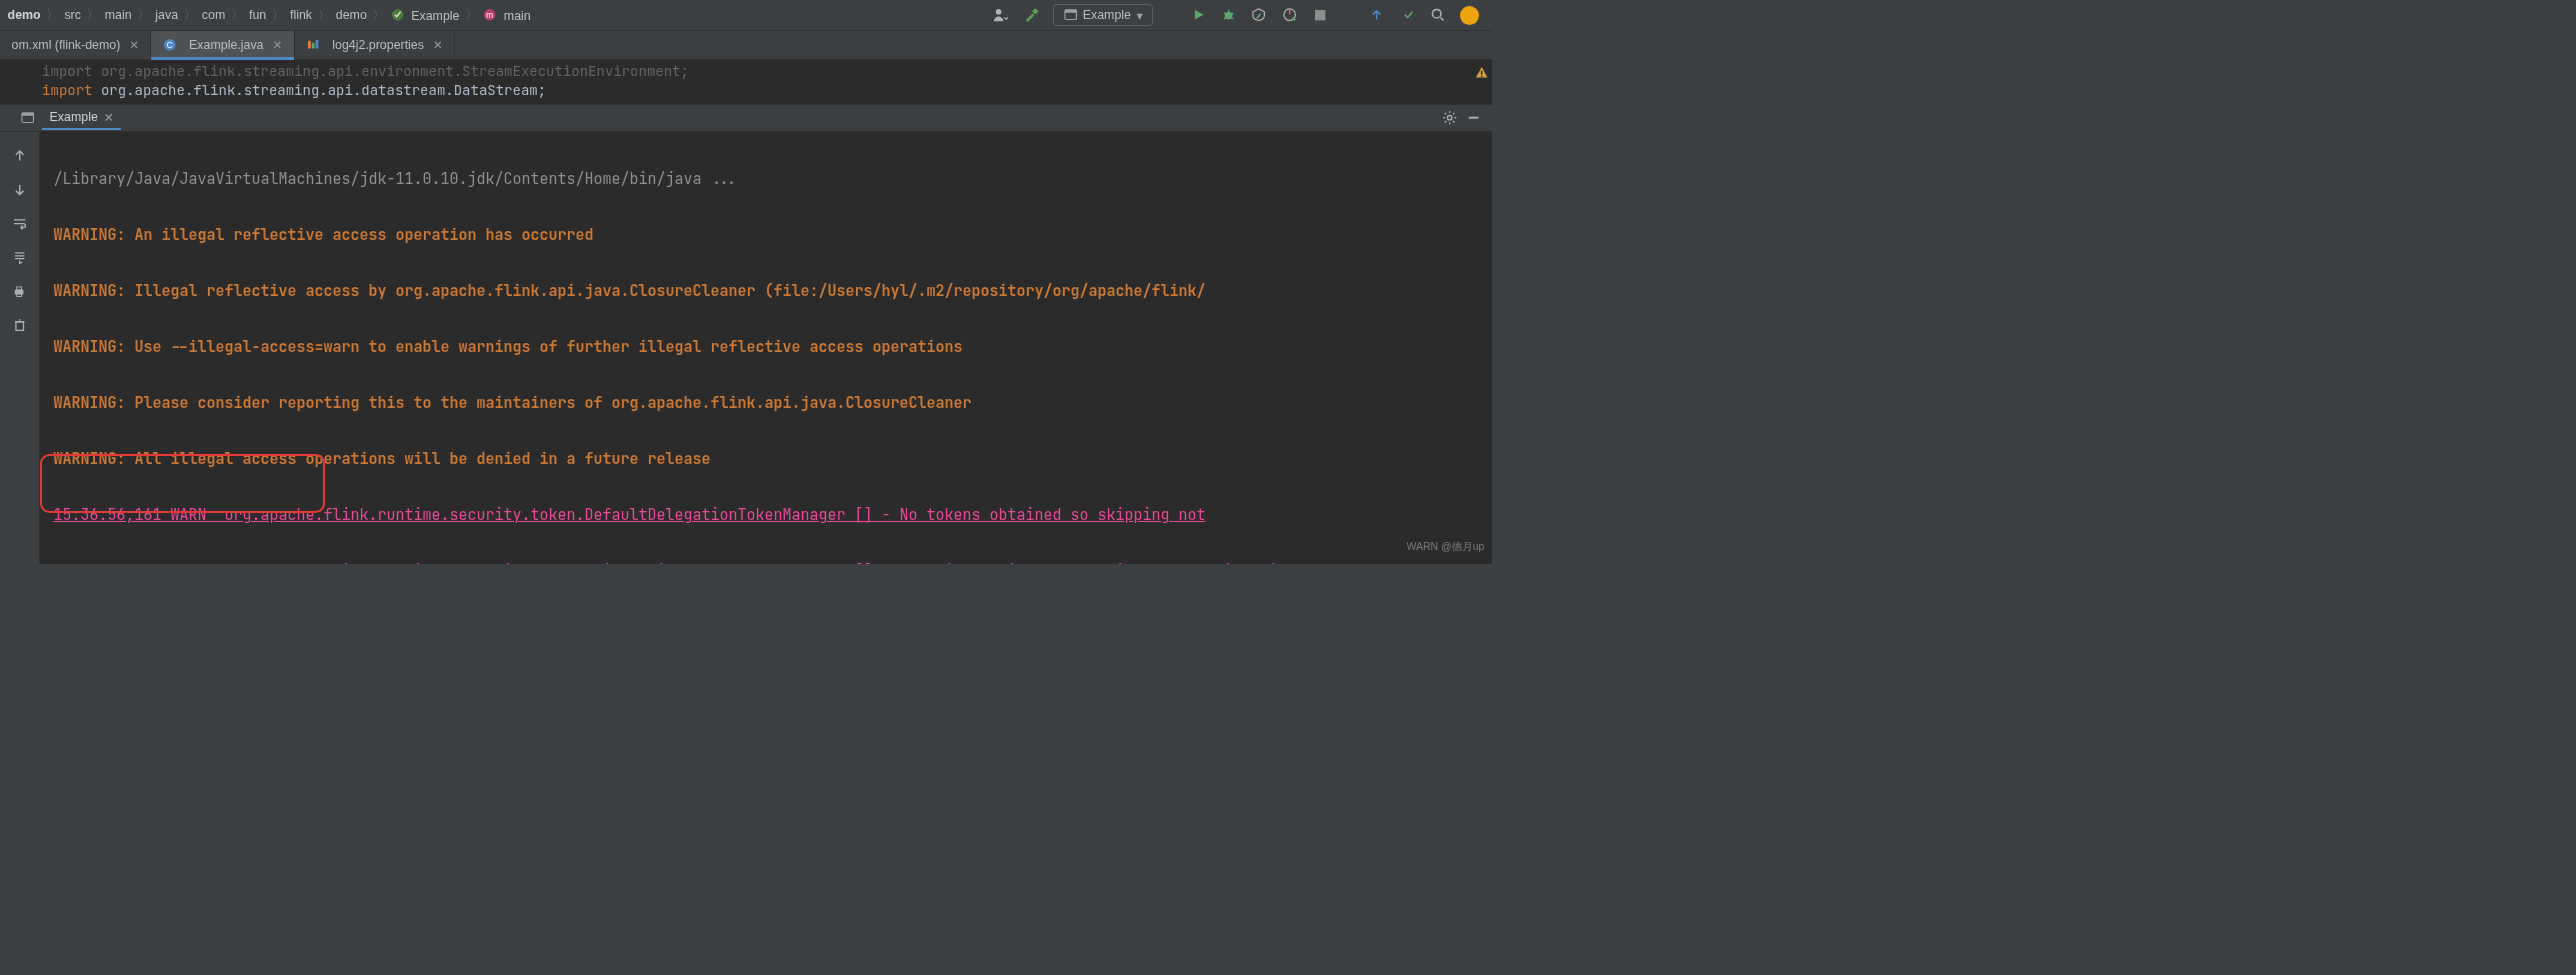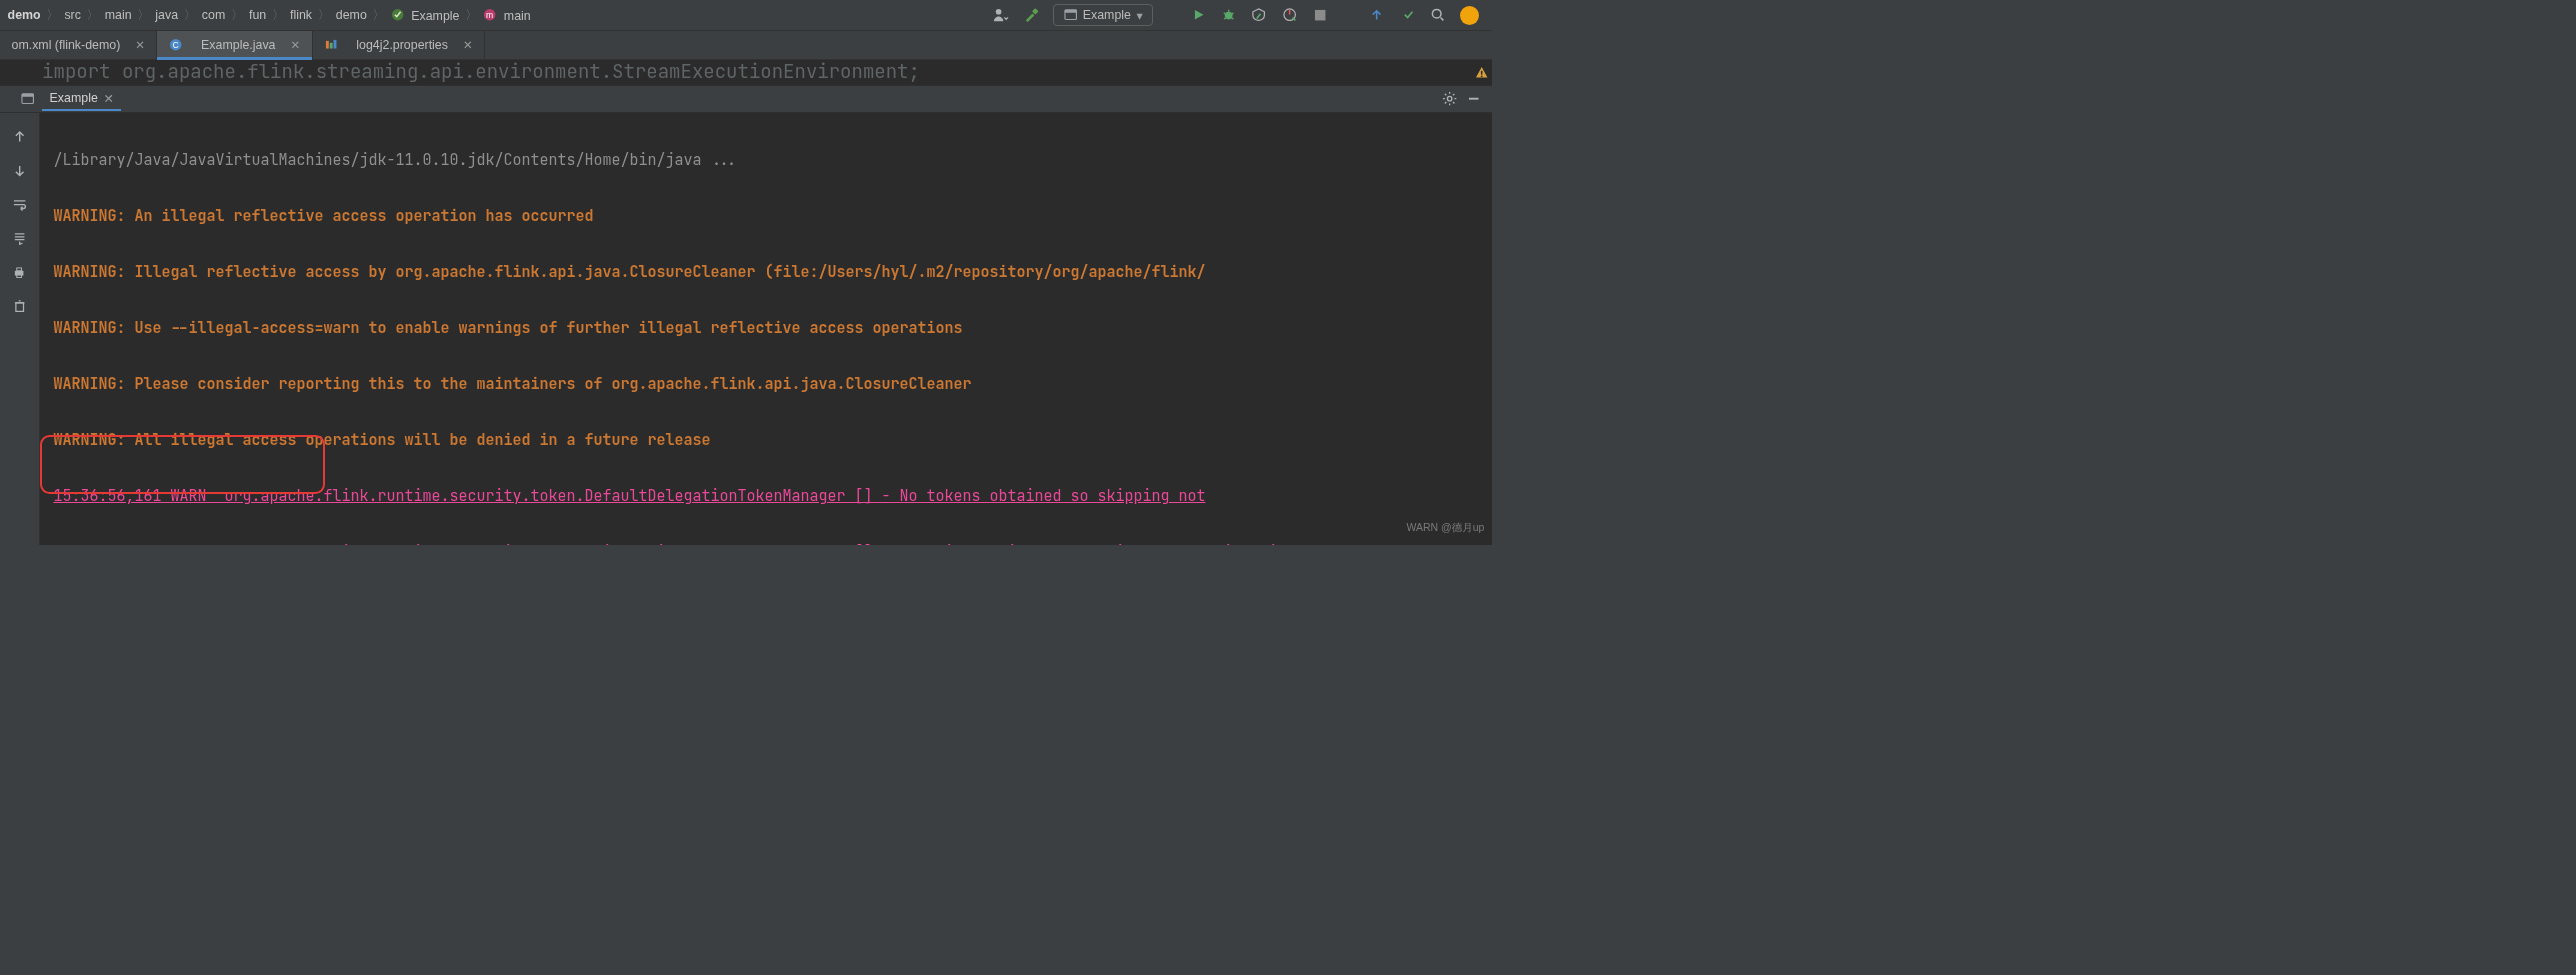--- a/index.html
+++ b/index.html
@@ -41,34 +41,34 @@
   }
   .runcfg .chev { color: #9aa0a6; }
   .avatar { width: 19px; height: 19px; border-radius: 50%; background: #f0a30a; }
 
   
   .tabs {
     height: 29px; background: #3c3f41; display: flex; align-items: stretch;
     border-bottom: 1px solid #323232; padding-left: 0;
   }
   .tab {
-    display: flex; align-items: center; gap: 15px; padding: 0 11.5px;
+    display: flex; align-items: center; gap: 9px; padding: 0 11.5px;
     color: #bbbbbb; border-right: 1px solid #323232; cursor: pointer;
     position: relative;
   }
   .tab.active { background: #4e5254; }
   .tab.active::after {
     content: ""; position: absolute; left: 0; right: 0; bottom: -1px; height: 2.9px; background: #4a88c7;
   }
   .tab .close { color: #9a9a9a; font-size: 11.5px; }
 
   
   .editor {
     background: #2b2b2b; padding: 1.9px 0 3.8px 32.5px; position: relative;
-    font-size: 19px; line-height: 19px;
+    font-size: 14px; line-height: 19px;
   }
   .kw { color: #cc7832; }
   .pkg { color: #a9b7c6; }
   .dim { color: #5f6467; }
   .editor-warn { position: absolute; right: 3.8px; top: 5.7px; color: #d6a13c; }
 
   
   .runwin {
     display: flex; flex-direction: column;
     border-top: 1px solid #2d2f30;
@@ -253,20 +253,23 @@
           <rect x="10" y="2" width="3" height="9" fill="#4a88c7"></rect>
         </svg>
     </span>
     <span>log4j2.properties</span>
     <span class="close">✕</span>
   </div>
 </div>
 
 <div class="editor mono">
   <div class="dim" style="margin-left:9.6px">import org.apache.flink.streaming.api.environment.StreamExecutionEnvironment;</div>
+  <div style="margin-left:9.6px">
+    <span class="kw">import</span><span class="pkg"> org.apache.flink.streaming.api.datastream.DataStream;</span>
+  </div>
   <span class="editor-warn">
     <svg width="13.4" height="13.4" viewBox="0 0 14 14">
         <path d="M7 1 L13 12 H1 Z" fill="#d6a13c"></path>
         <rect x="6.2" y="5" width="1.6" height="4" fill="#2b2b2b"></rect>
         <rect x="6.2" y="10" width="1.6" height="1.6" fill="#2b2b2b"></rect>
       </svg>
   </span>
 </div>
 
 <div class="runwin">

